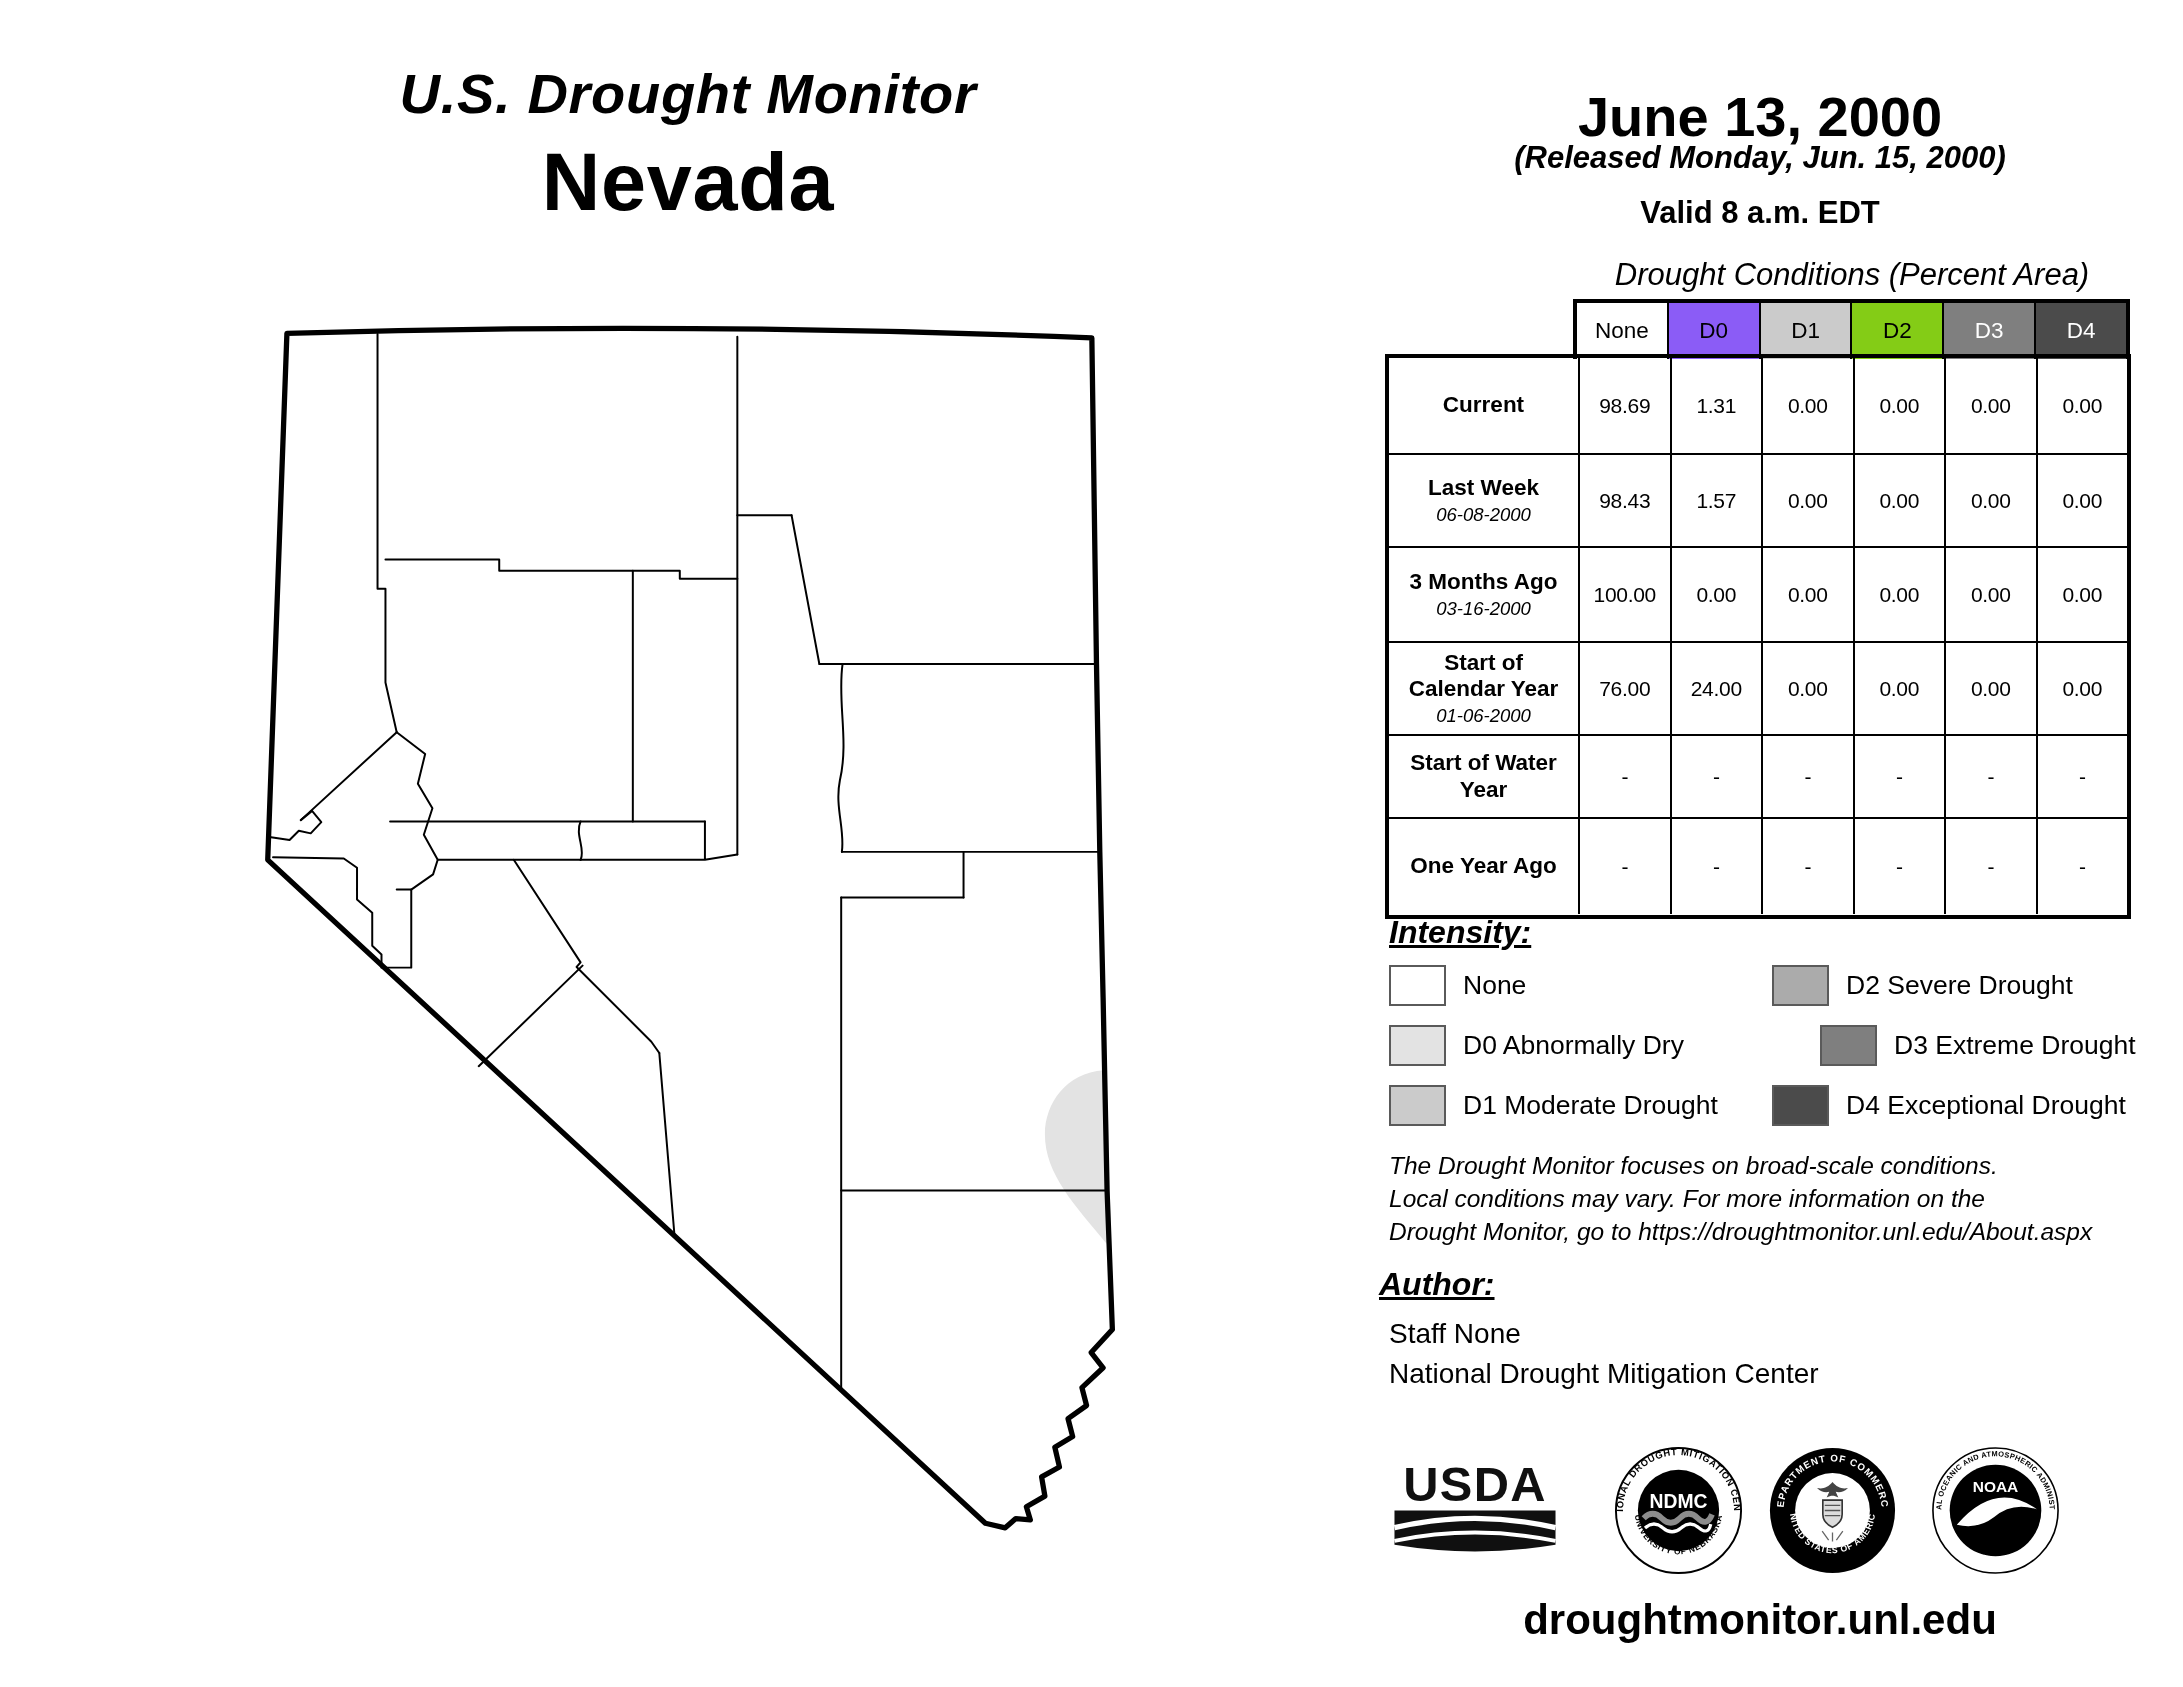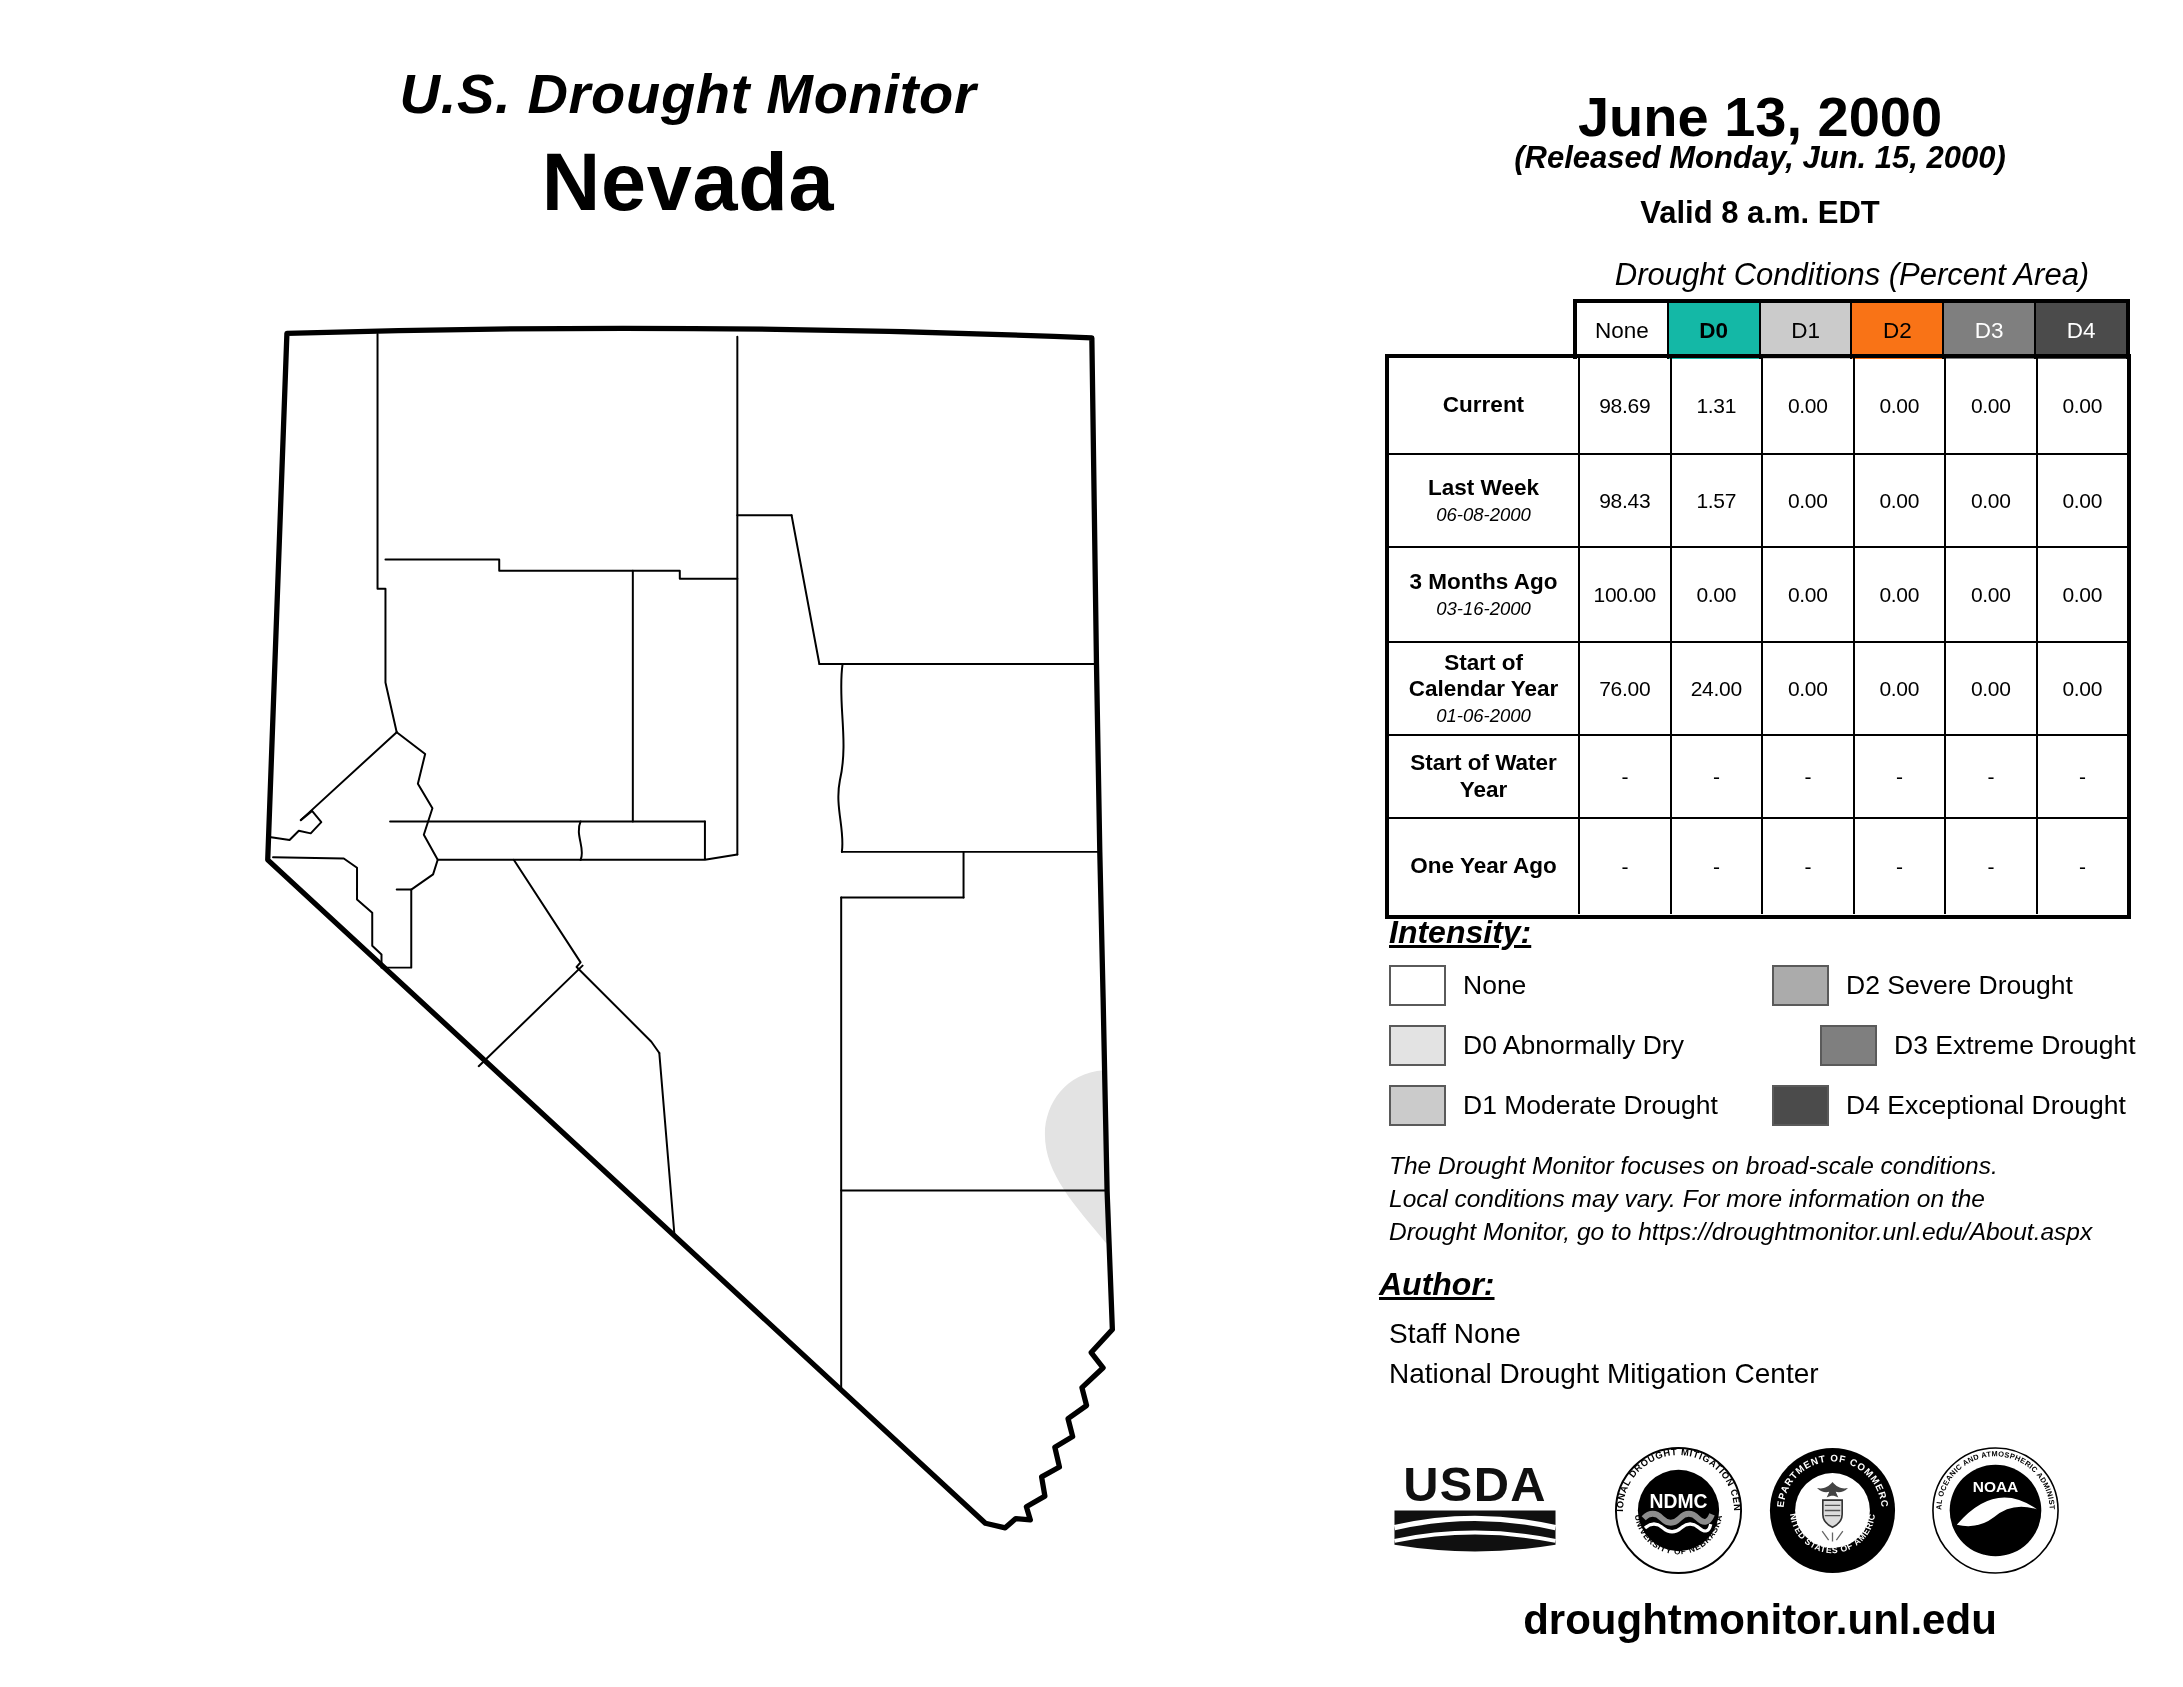--- a/index.html
+++ b/index.html
@@ -105,23 +105,23 @@
   </svg>
 
   <div class="abs ctr" id="date-main">June 13, 2000</div>
   <div class="abs ctr" id="date-released">(Released Monday, Jun. 15, 2000)</div>
   <div class="abs ctr" id="date-valid">Valid 8 a.m. EDT</div>
 
   <div class="abs ctr" id="dc-title">Drought Conditions (Percent Area)</div>
 
   <div class="abs" id="thead">
     <div class="hcell" style="background-color: rgb(255, 255, 255);">None</div>
-    <div class="hcell" style="background-color: #14b8a6; font-weight: bold;">D0</div>
+    <div class="hcell" style="background-color: #8b5cf6;">D0</div>
     <div class="hcell" style="background-color: rgb(203, 203, 203);">D1</div>
-    <div class="hcell" style="background-color: #f97316;">D2</div>
+    <div class="hcell" style="background-color: #84cc16;">D2</div>
     <div class="hcell light" style="background-color: rgb(127, 127, 127);">D3</div>
     <div class="hcell light" style="background-color: rgb(75, 75, 75);">D4</div>
   </div>
 
   <div class="abs" id="tbody">
 
     <div class="trow" style="height:95px;">
       <div class="lc">
         <div class="rlabel">Current</div>
       </div>

